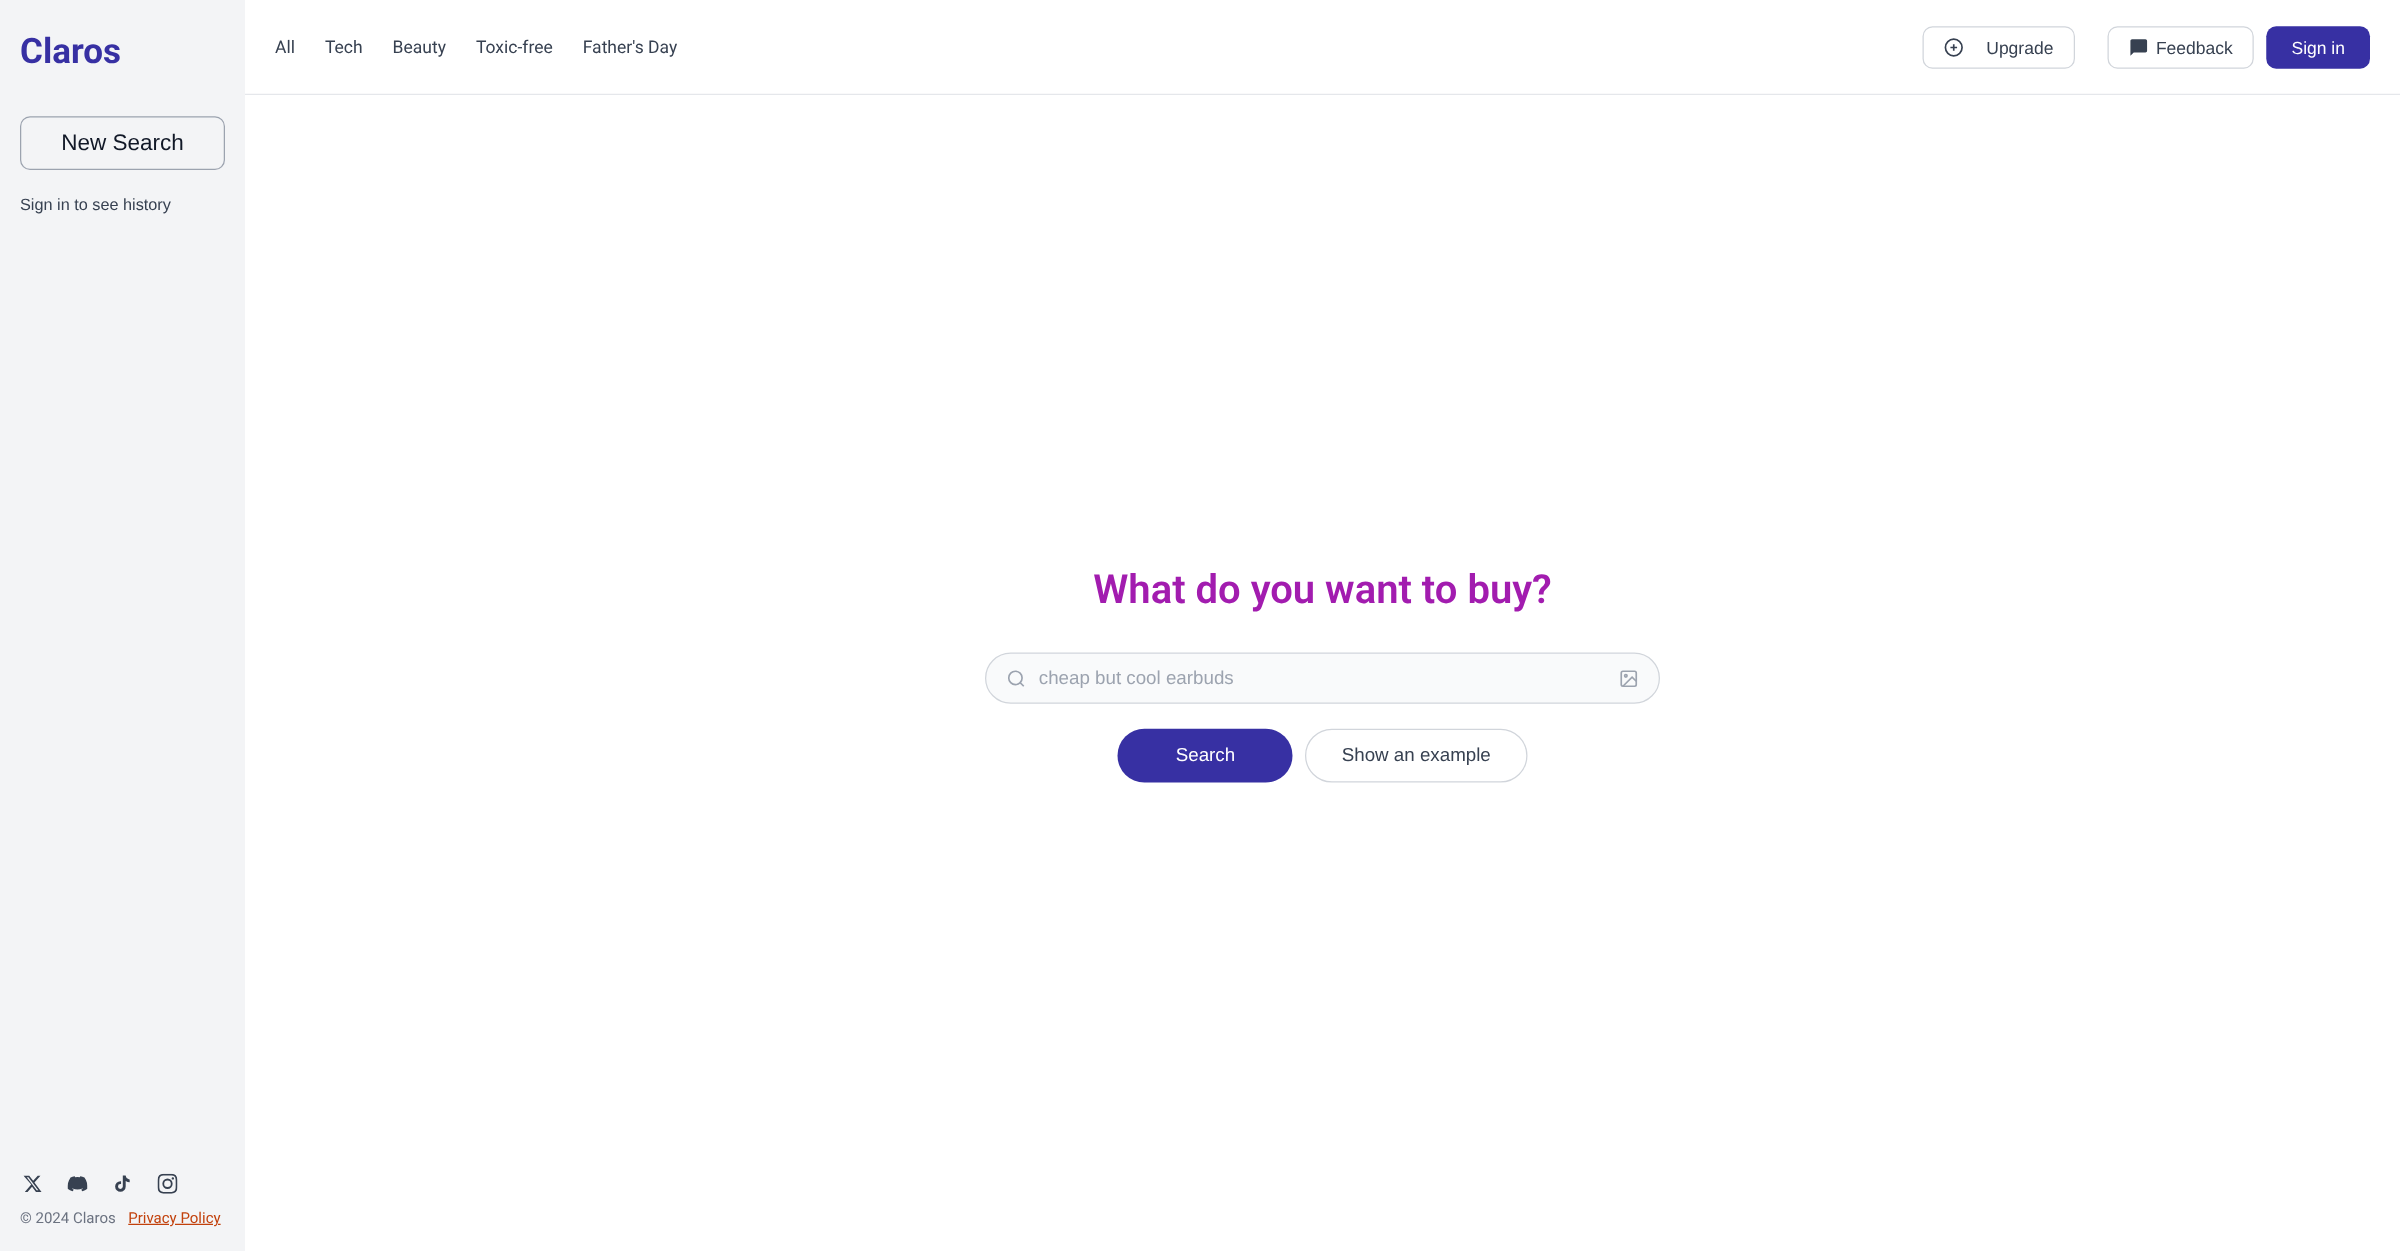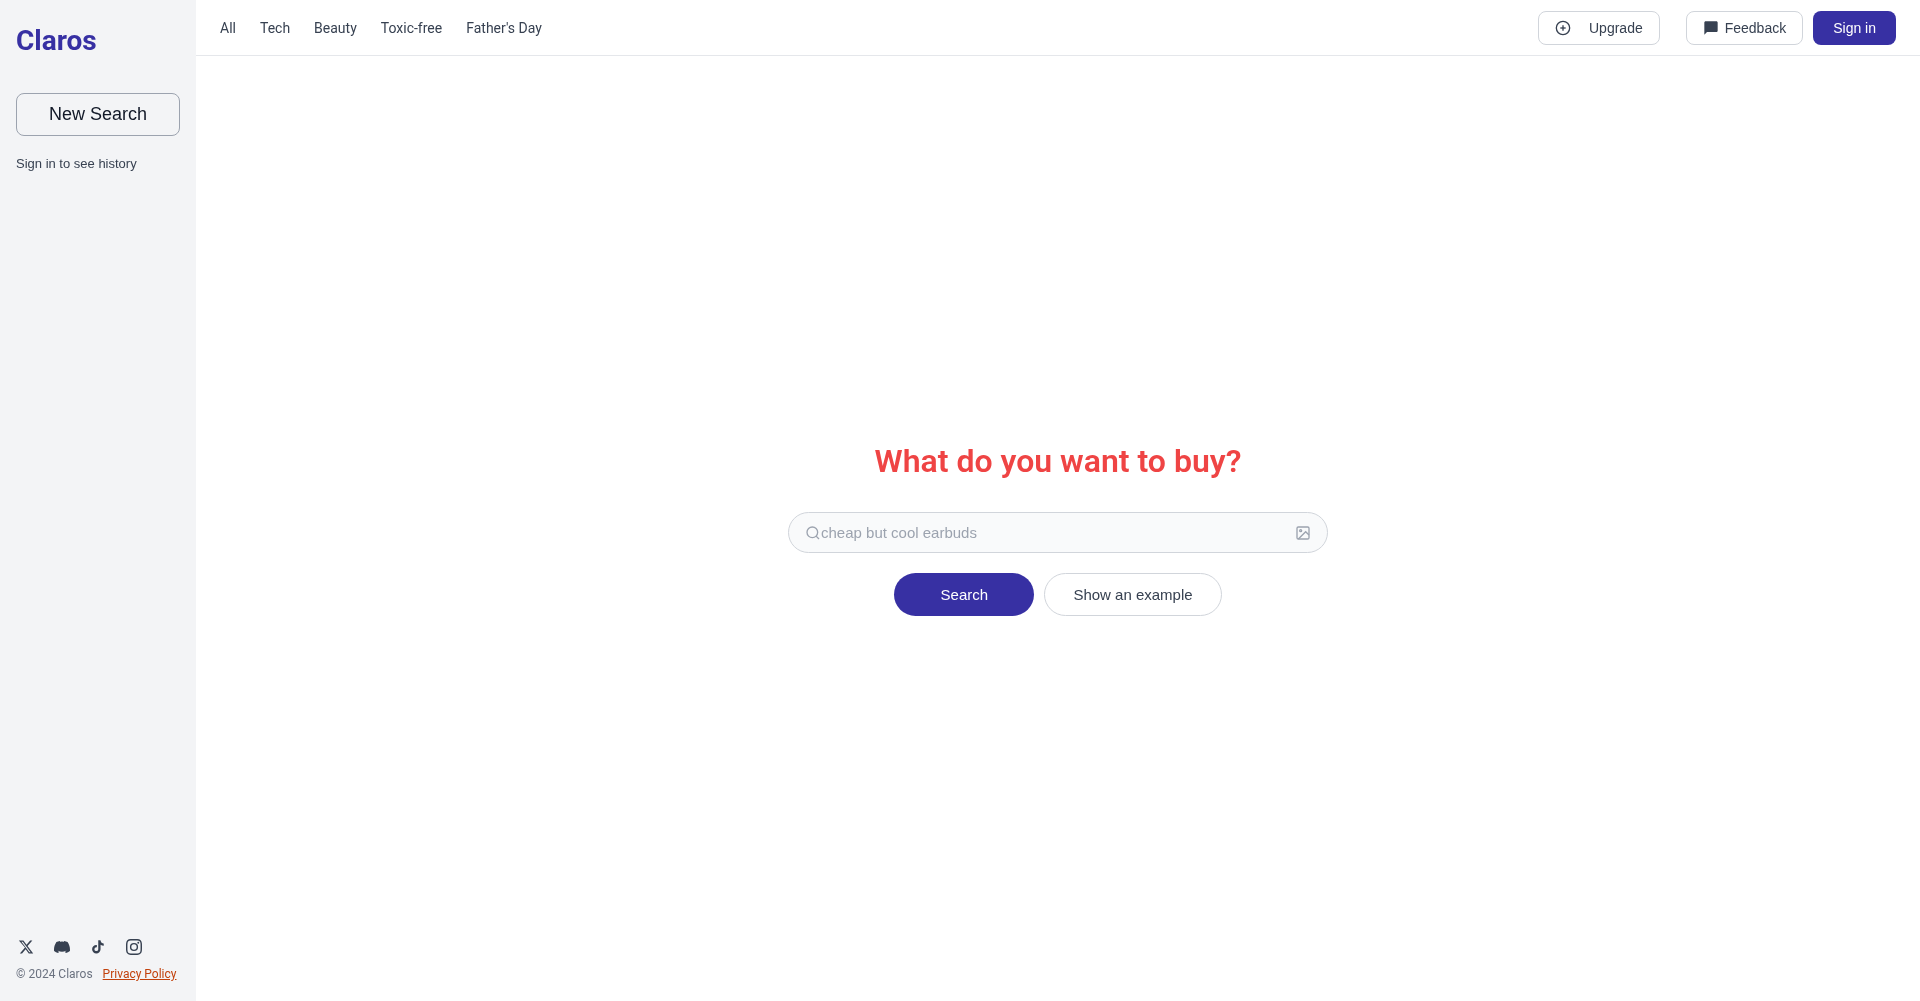--- a/index.html
+++ b/index.html
@@ -102,21 +102,21 @@
       display: flex;
       flex-direction: column;
       overflow: hidden;
     }
 
     
     #topnav {
       display: flex;
       align-items: center;
       padding: 0 24px;
-      height: 56px;
+      height: 76px;
       border-bottom: 1px solid #e5e7eb;
       background: #ffffff;
     }
 
     #nav-links {
       display: flex;
       gap: 24px;
       flex: 1;
     }
 
@@ -180,38 +180,39 @@
       display: flex;
       flex-direction: column;
       align-items: center;
       justify-content: center;
       padding: 40px;
     }
 
     #main-heading {
       font-size: 32px;
       font-weight: 600;
-      color: #ef4444;
+      color: #a21caf;
       margin-bottom: 32px;
       text-align: center;
     }
 
     #search-container {
       width: 100%;
       max-width: 540px;
       margin-bottom: 20px;
     }
 
     #search-input-wrapper {
       display: flex;
       align-items: center;
       border: 1.5px solid #d1d5db;
       border-radius: 9999px;
       padding: 10px 16px;
       background: #f9fafb;
+      gap: 10px;
     }
 
     #search-icon-left {
       color: #9ca3af;
       font-size: 16px;
       flex-shrink: 0;
     }
 
     #search-input {
       flex: 1;

